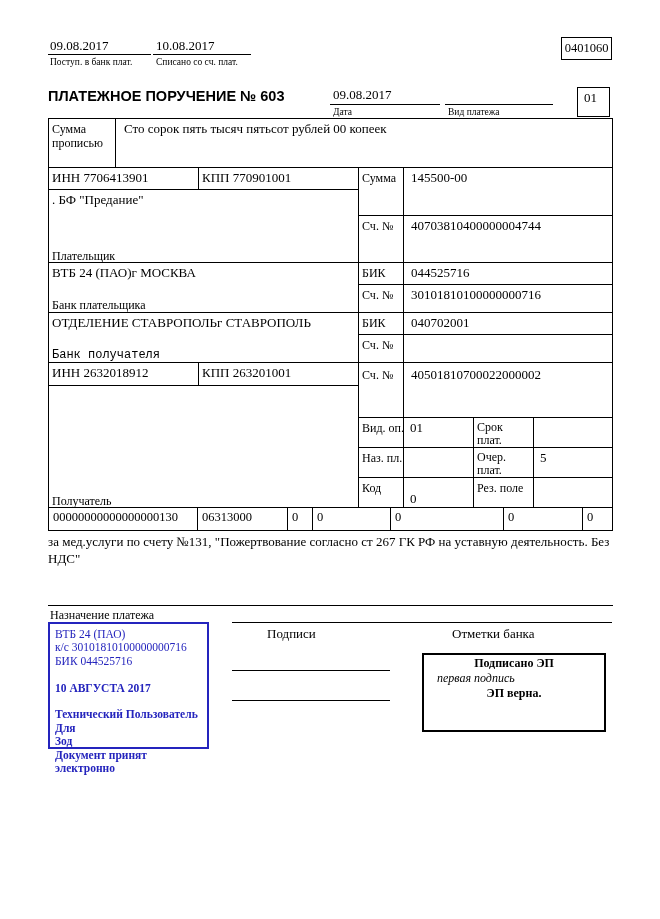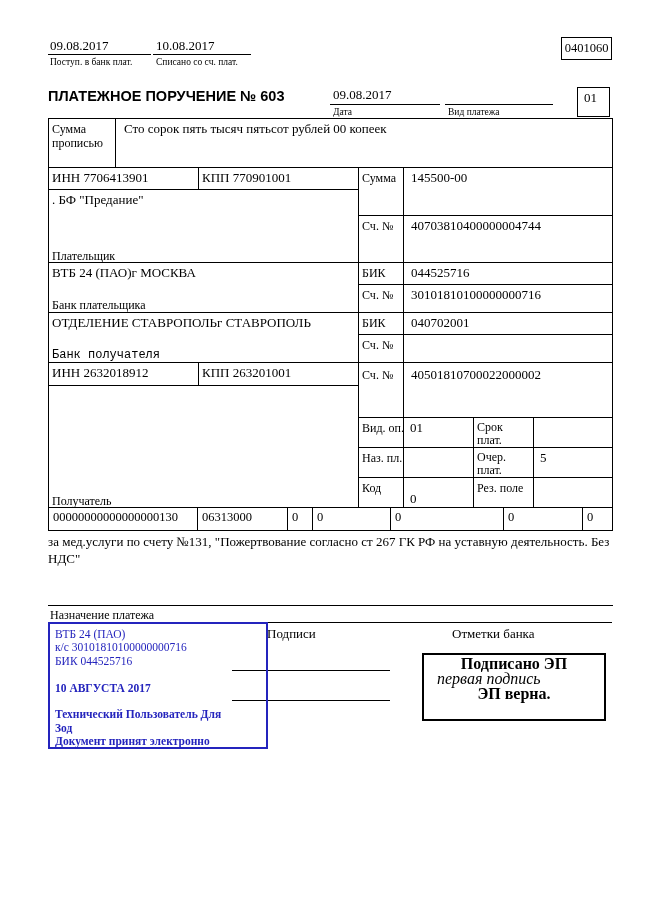--- a/index.html
+++ b/index.html
@@ -13,28 +13,28 @@
   .wrap { position:absolute; white-space:normal; }
   .hl { position:absolute; height:1px; background:#000; }
   .vl { position:absolute; width:1px; background:#000; }
   .lbl { font-size:9.5px; }
   .lbl10 { font-size:12px; }
   .cl { font-size:12px; }
   .title { font-family:"Liberation Sans","DejaVu Sans",sans-serif; font-weight:bold; font-size:14.5px; }
   .box { position:absolute; border:1px solid #000; }
   .num { font-size:12.5px; }
   .stamp {
-    position:absolute; left:48px; top:622px; width:220px; height:127px;
+    position:absolute; left:48px; top:622px; width:161px; height:127px;
     border:2px solid #2424bd; color:#2424bd; font-size:11.5px; line-height:13.4px;
     padding:4px 5px; background:transparent;
   }
   .stamp .sline { min-height:13.4px; white-space:normal; }
   .epbox {
-    position:absolute; left:422px; top:653px; width:184px; height:68px;
-    border:2px solid #000; font-size:16px; line-height:15px; padding:1px 5px;
+    position:absolute; left:422px; top:653px; width:184px; height:79px;
+    border:2px solid #000; font-size:12px; line-height:15px; padding:1px 5px;
   }
   .b { font-weight:bold; }
   .i { font-style:italic; }
   .ctr { text-align:center; }
 </style>
 </head>
 <body>
 
 <div id="page">
 

